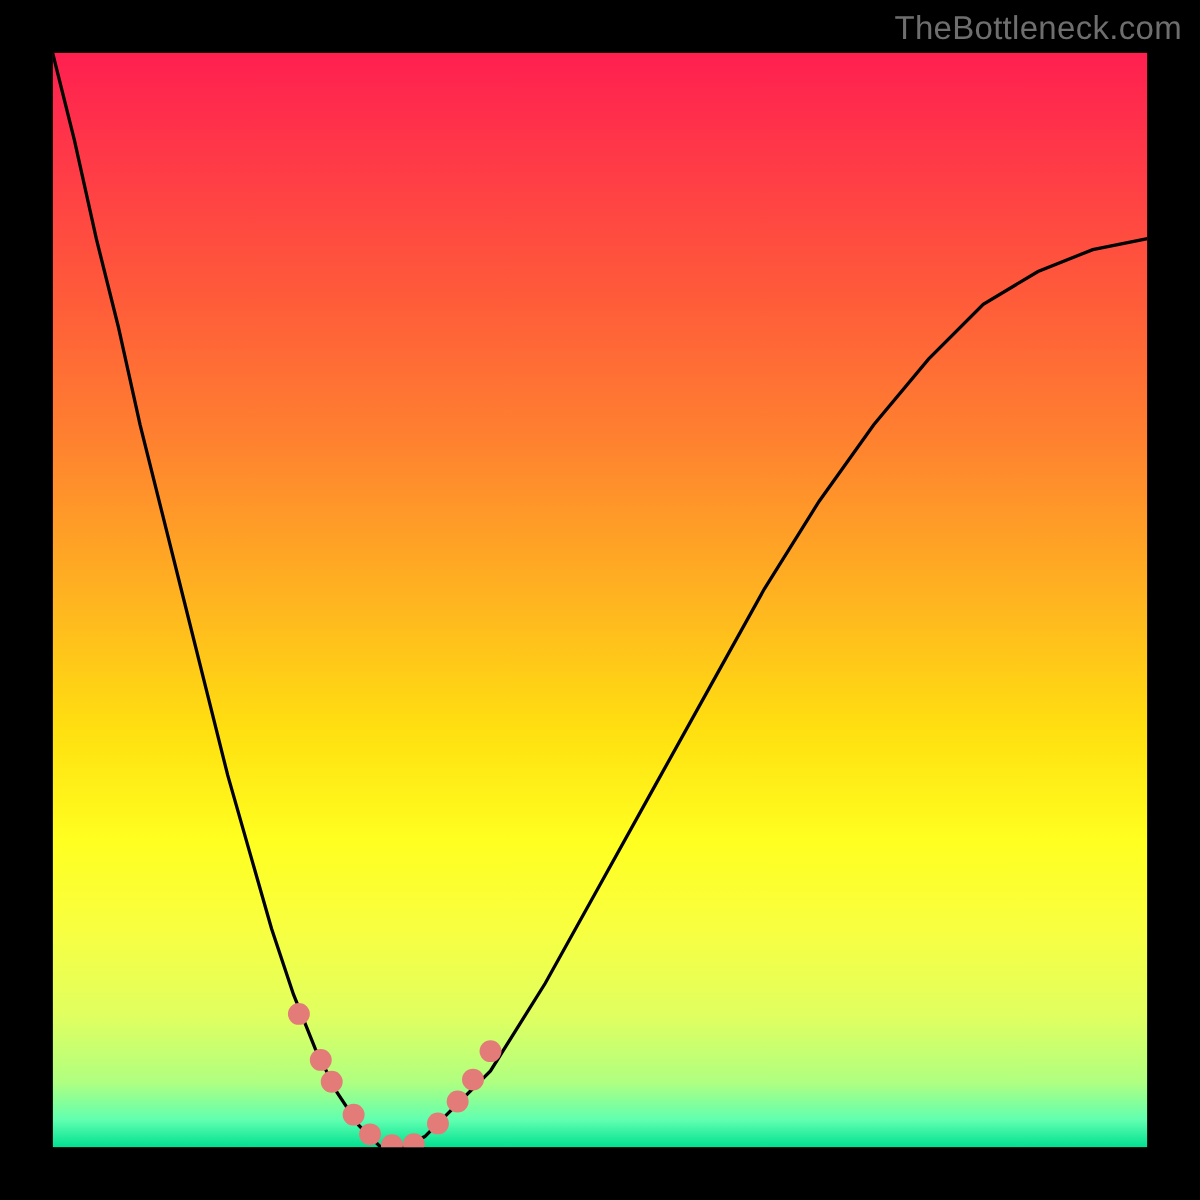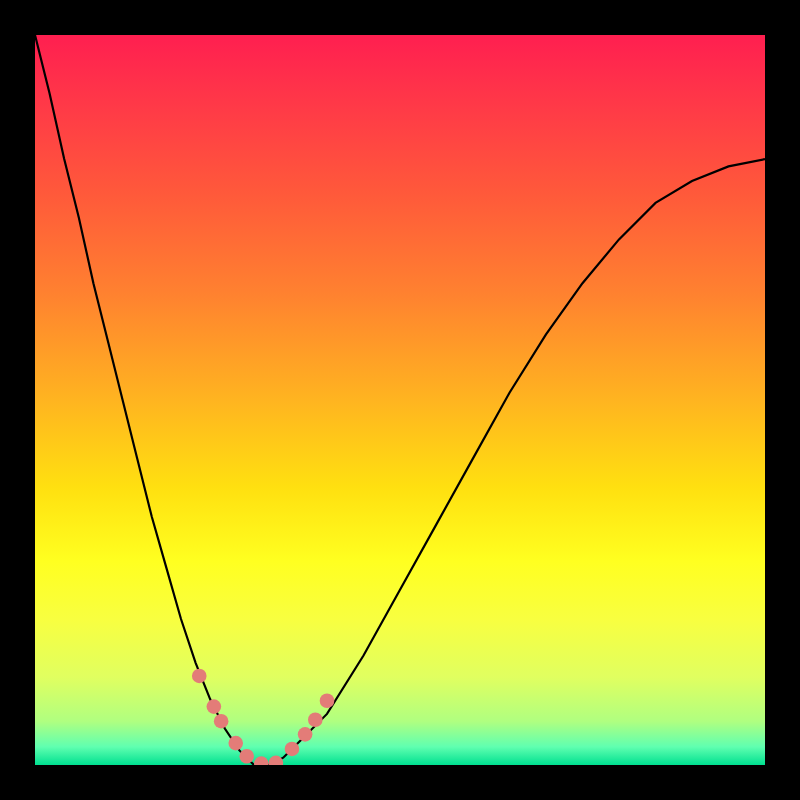--- a/index.html
+++ b/index.html
@@ -86,13 +86,14 @@
           <circle cx="290.00" cy="988.00" r="10" fill="#e37c78"></circle>
           <circle cx="310.00" cy="998.00" r="10" fill="#e37c78"></circle>
           <circle cx="330.00" cy="997.00" r="10" fill="#e37c78"></circle>
           <circle cx="352.00" cy="978.00" r="10" fill="#e37c78"></circle>
           <circle cx="370.00" cy="958.00" r="10" fill="#e37c78"></circle>
           <circle cx="384.00" cy="938.00" r="10" fill="#e37c78"></circle>
           <circle cx="400.00" cy="912.00" r="10" fill="#e37c78"></circle>
         </g>
     </svg>
   </div>
+  <div class="attrib">TheBottleneck.com</div>
 </div>
 
 </body></html>

